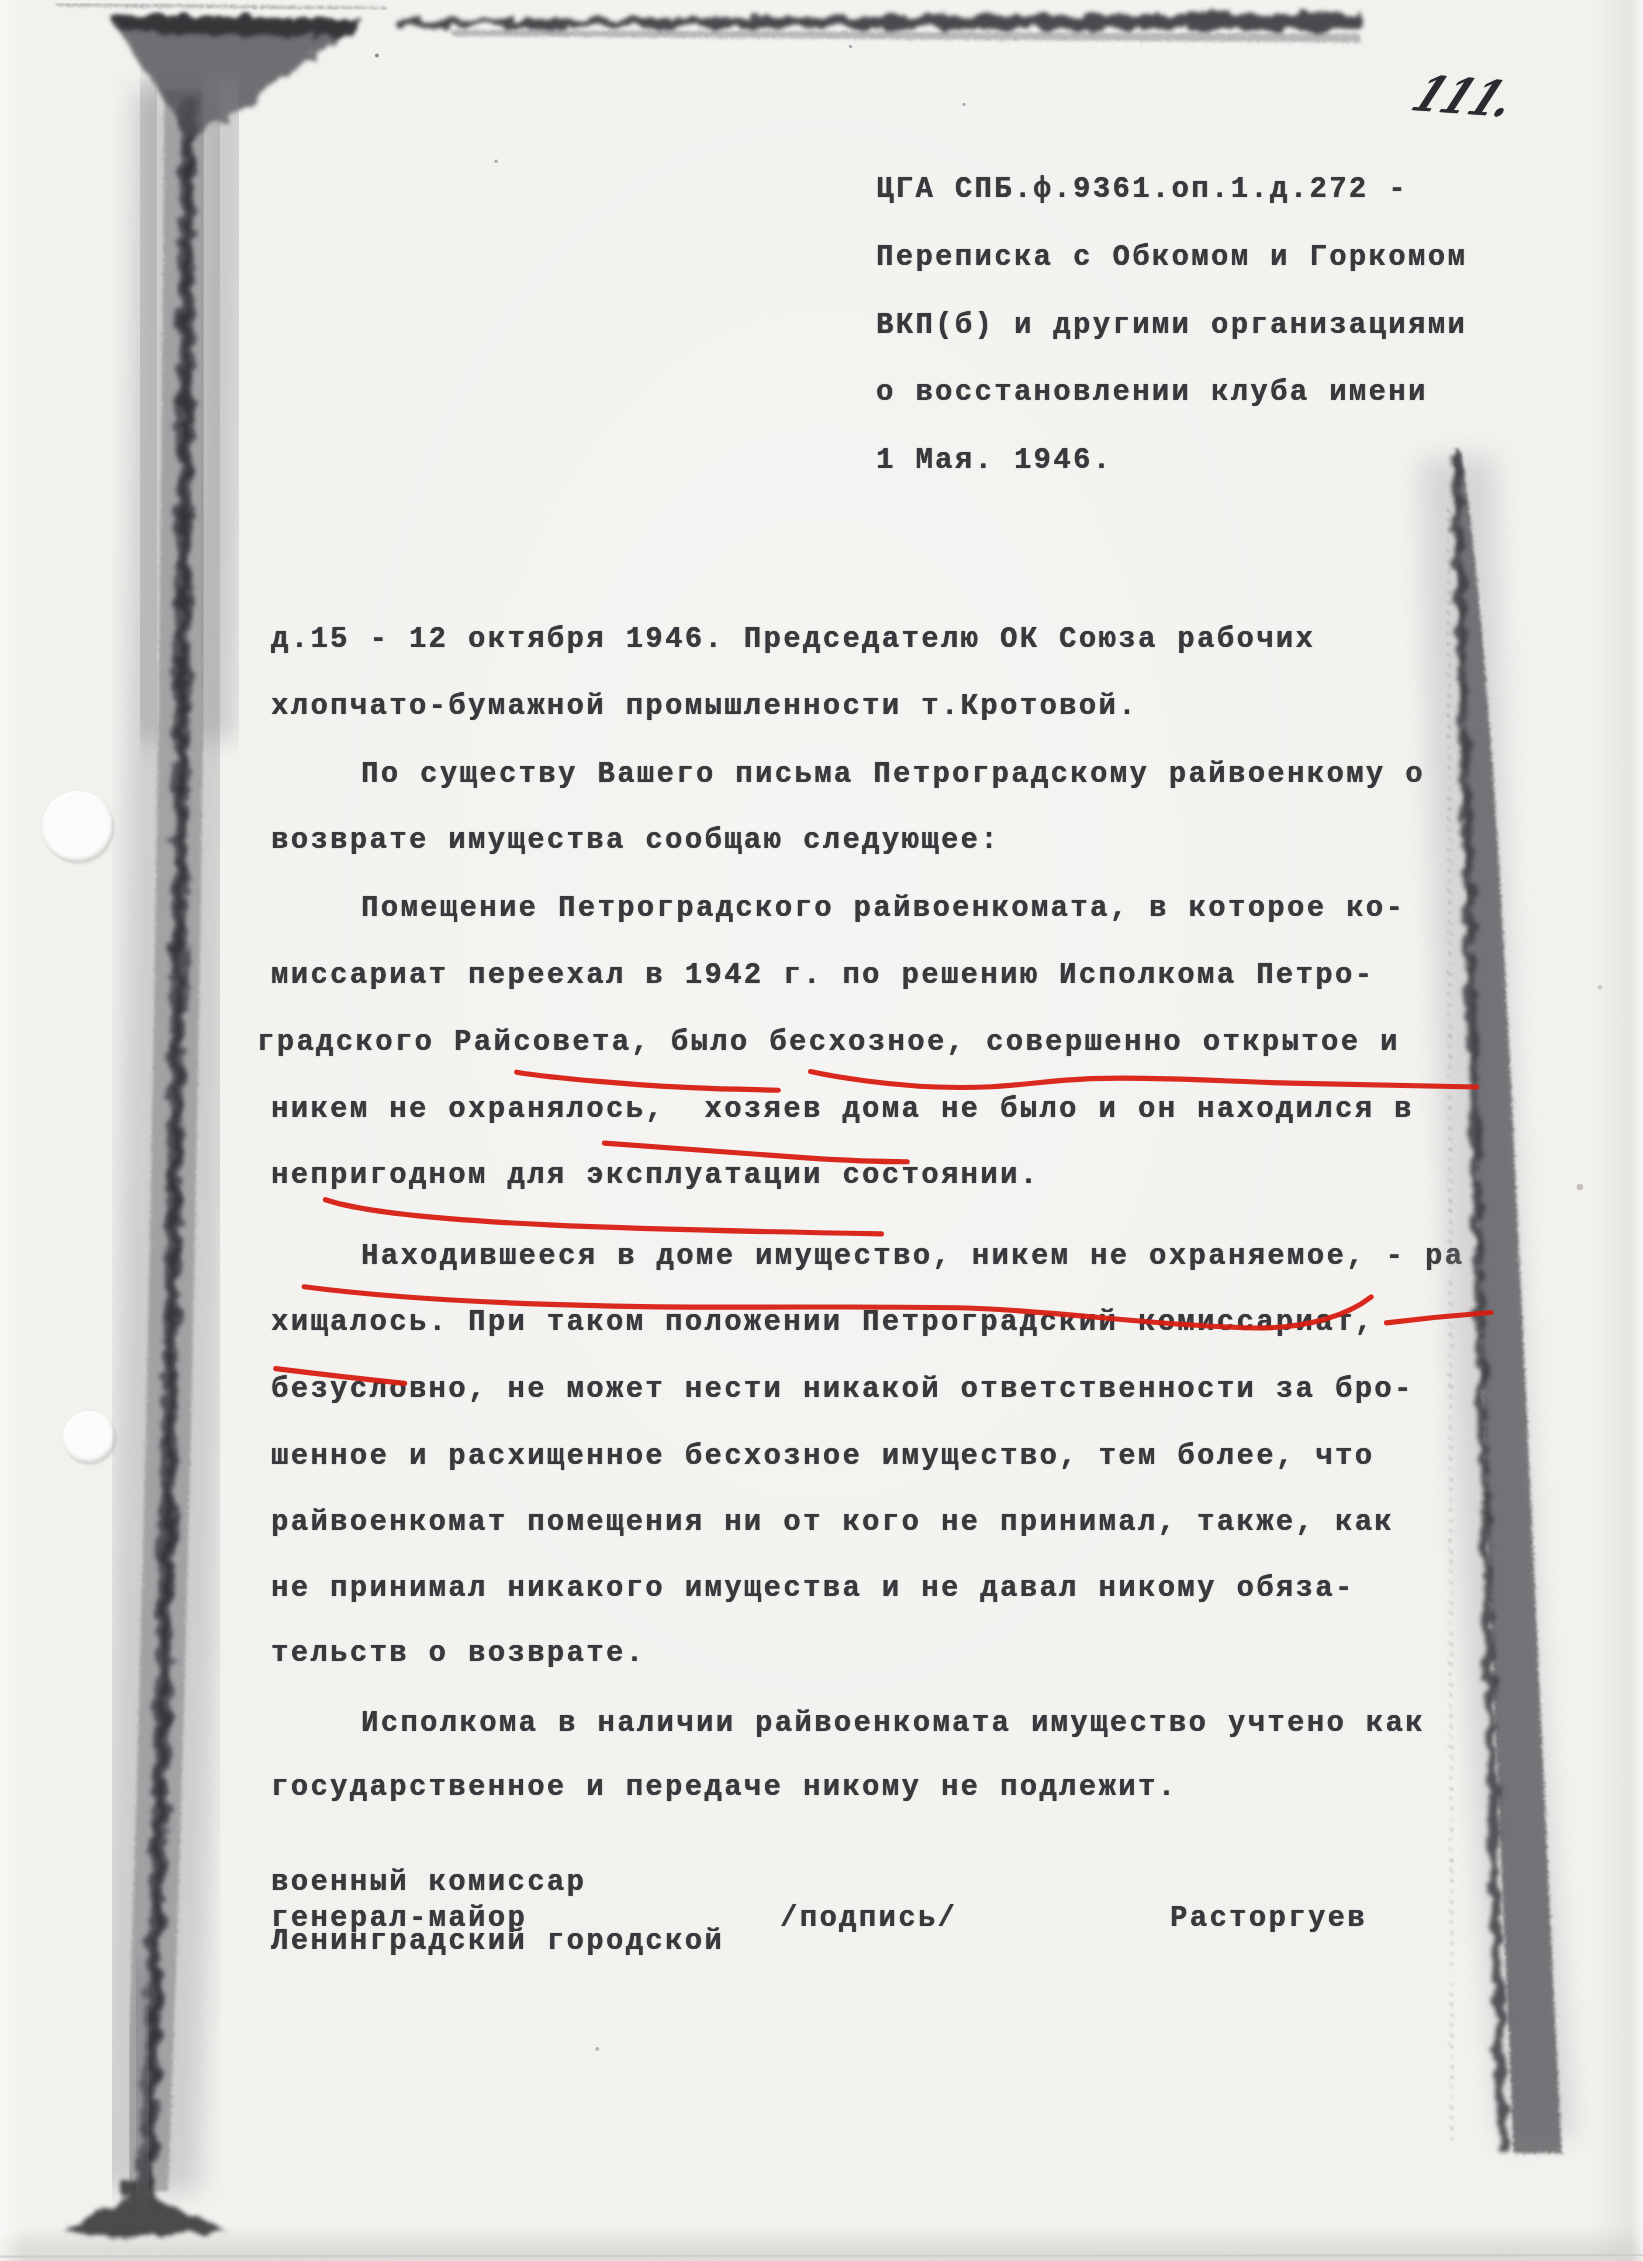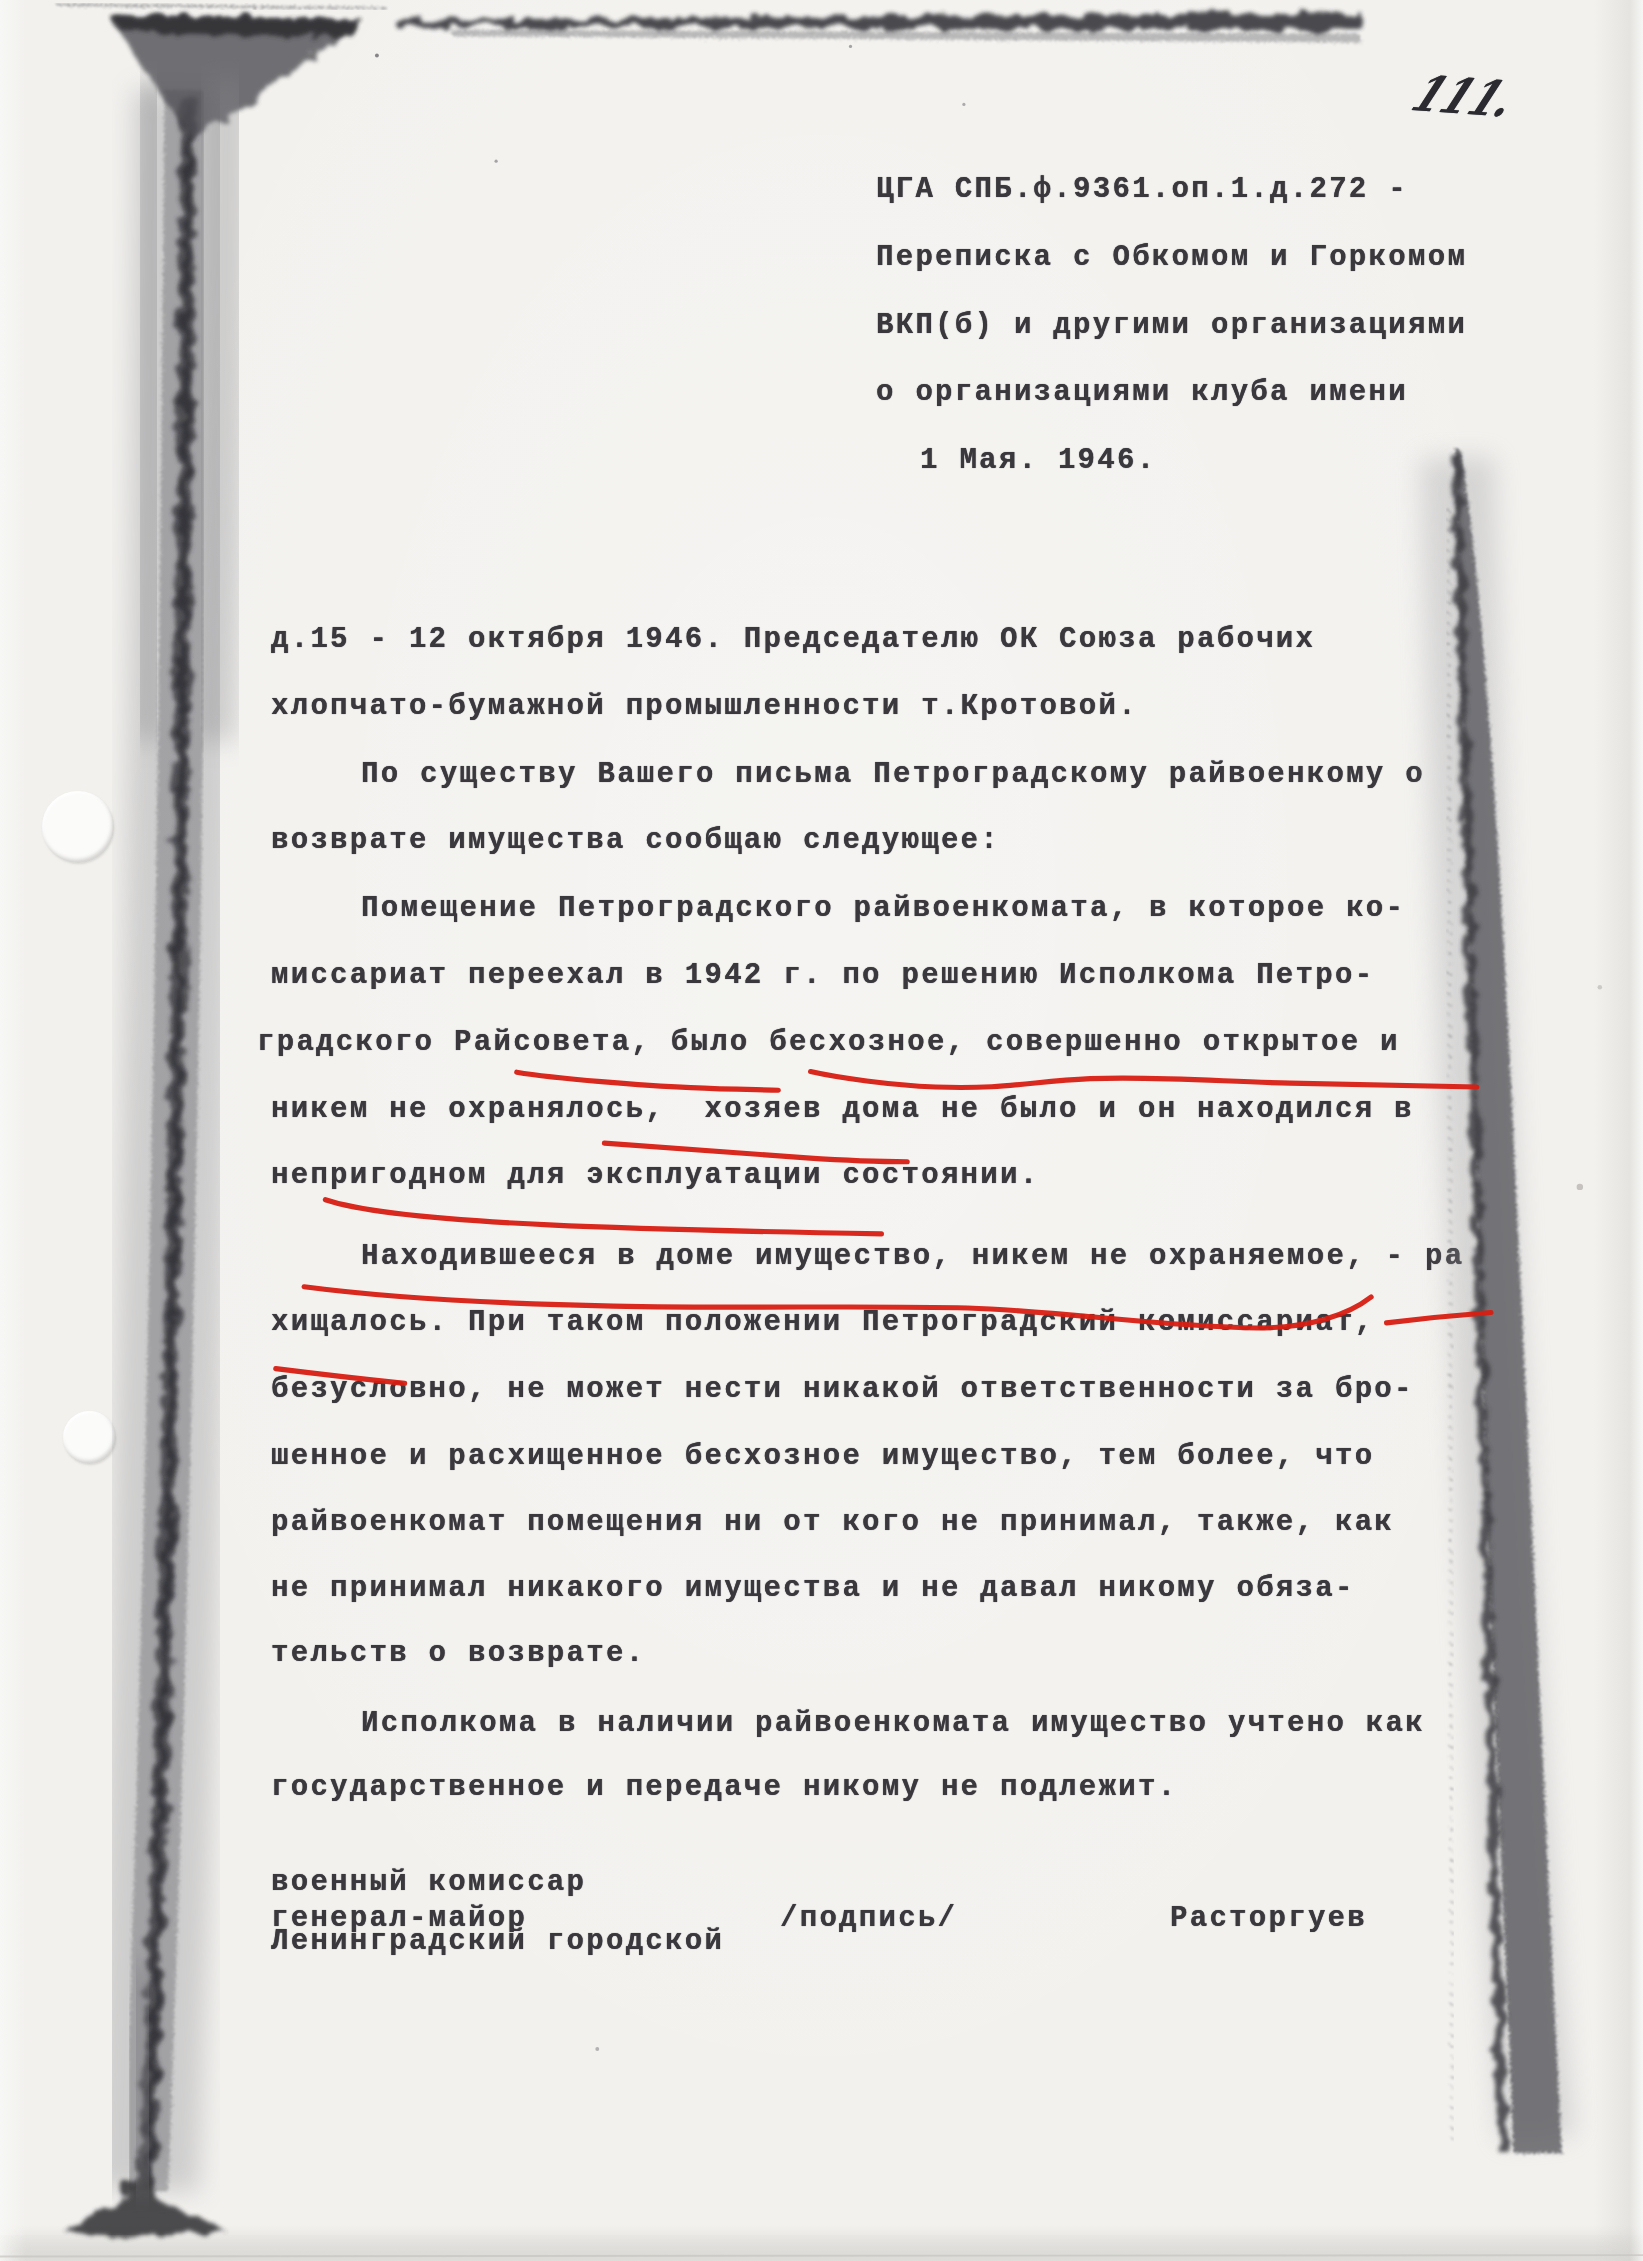--- a/index.html
+++ b/index.html
@@ -49,22 +49,22 @@
 <body>
 
 <div id="page">
 
   <div class="hand" style="left:1414px;top:77px;">111.</div>
 
   <div>
     <div class="tl" style="left:876px;top:175px;">ЦГА СПБ.ф.9361.оп.1.д.272 -</div>
     <div class="tl" style="left:876px;top:243px;">Переписка с Обкомом и Горкомом</div>
     <div class="tl" style="left:876px;top:311px;">ВКП(б) и другими организациями</div>
-    <div class="tl" style="left:876px;top:378px;">о организациями клуба имени</div>
-    <div class="tl" style="left:876px;top:446px;margin-left:44px;">1 Мая. 1946.</div>
+    <div class="tl" style="left:876px;top:378px;">о восстановлении клуба имени</div>
+    <div class="tl" style="left:876px;top:446px;">1 Мая. 1946.</div>
   </div>
 
   <div>
     <div class="tl" style="left:271px;top:625px;">д.15 - 12 октября 1946. Председателю ОК Союза рабочих</div>
     <div class="tl" style="left:271px;top:692px;">хлопчато-бумажной промышленности т.Кротовой.</div>
     <div class="tl" style="left:361px;top:760px;text-align:right;">По существу Вашего письма Петроградскому райвоенкому о</div>
     <div class="tl" style="left:271px;top:826px;">возврате имущества сообщаю следующее:</div>
     <div class="tl" style="left:361px;top:894px;">Помещение Петроградского райвоенкомата, в которое ко-</div>
     <div class="tl" style="left:271px;top:961px;">миссариат переехал в 1942 г. по решению Исполкома Петро-</div>
     <div class="tl" style="left:257px;top:1028px;">градского Райсовета, было бесхозное, совершенно открытое и</div>

